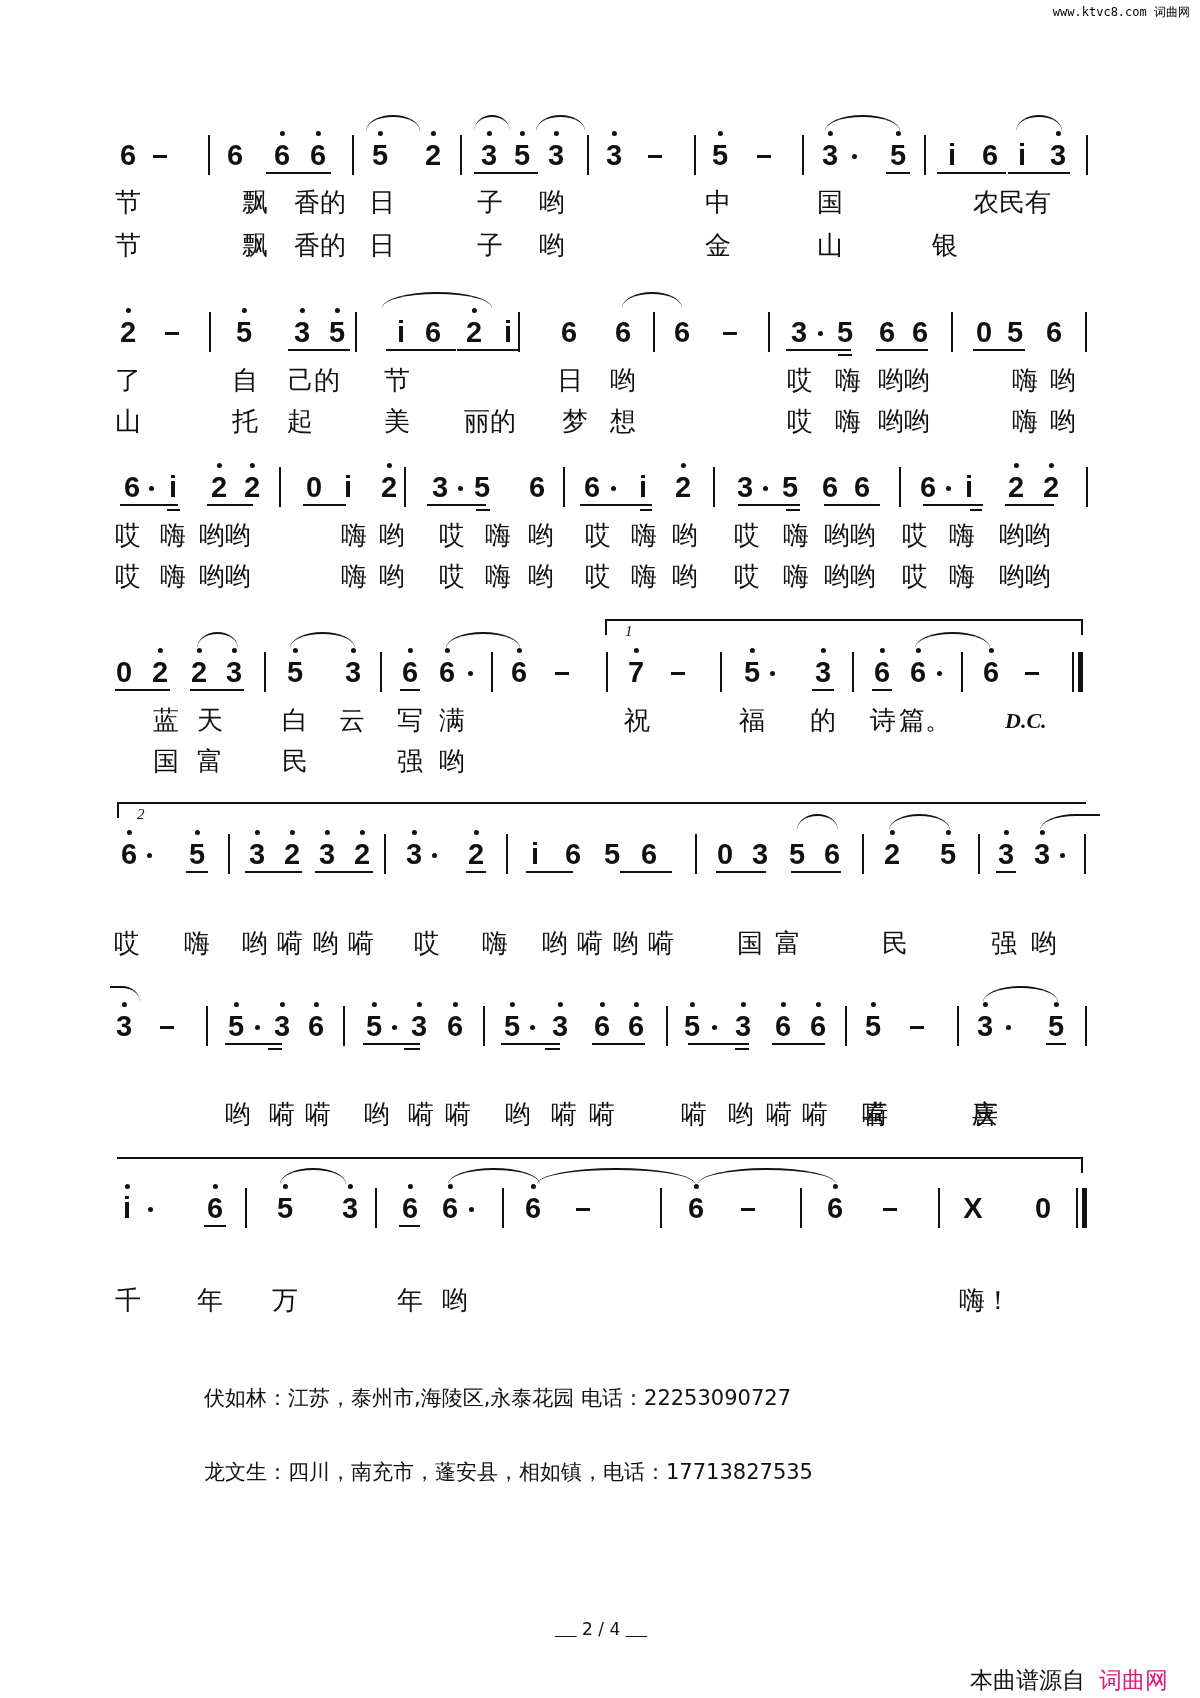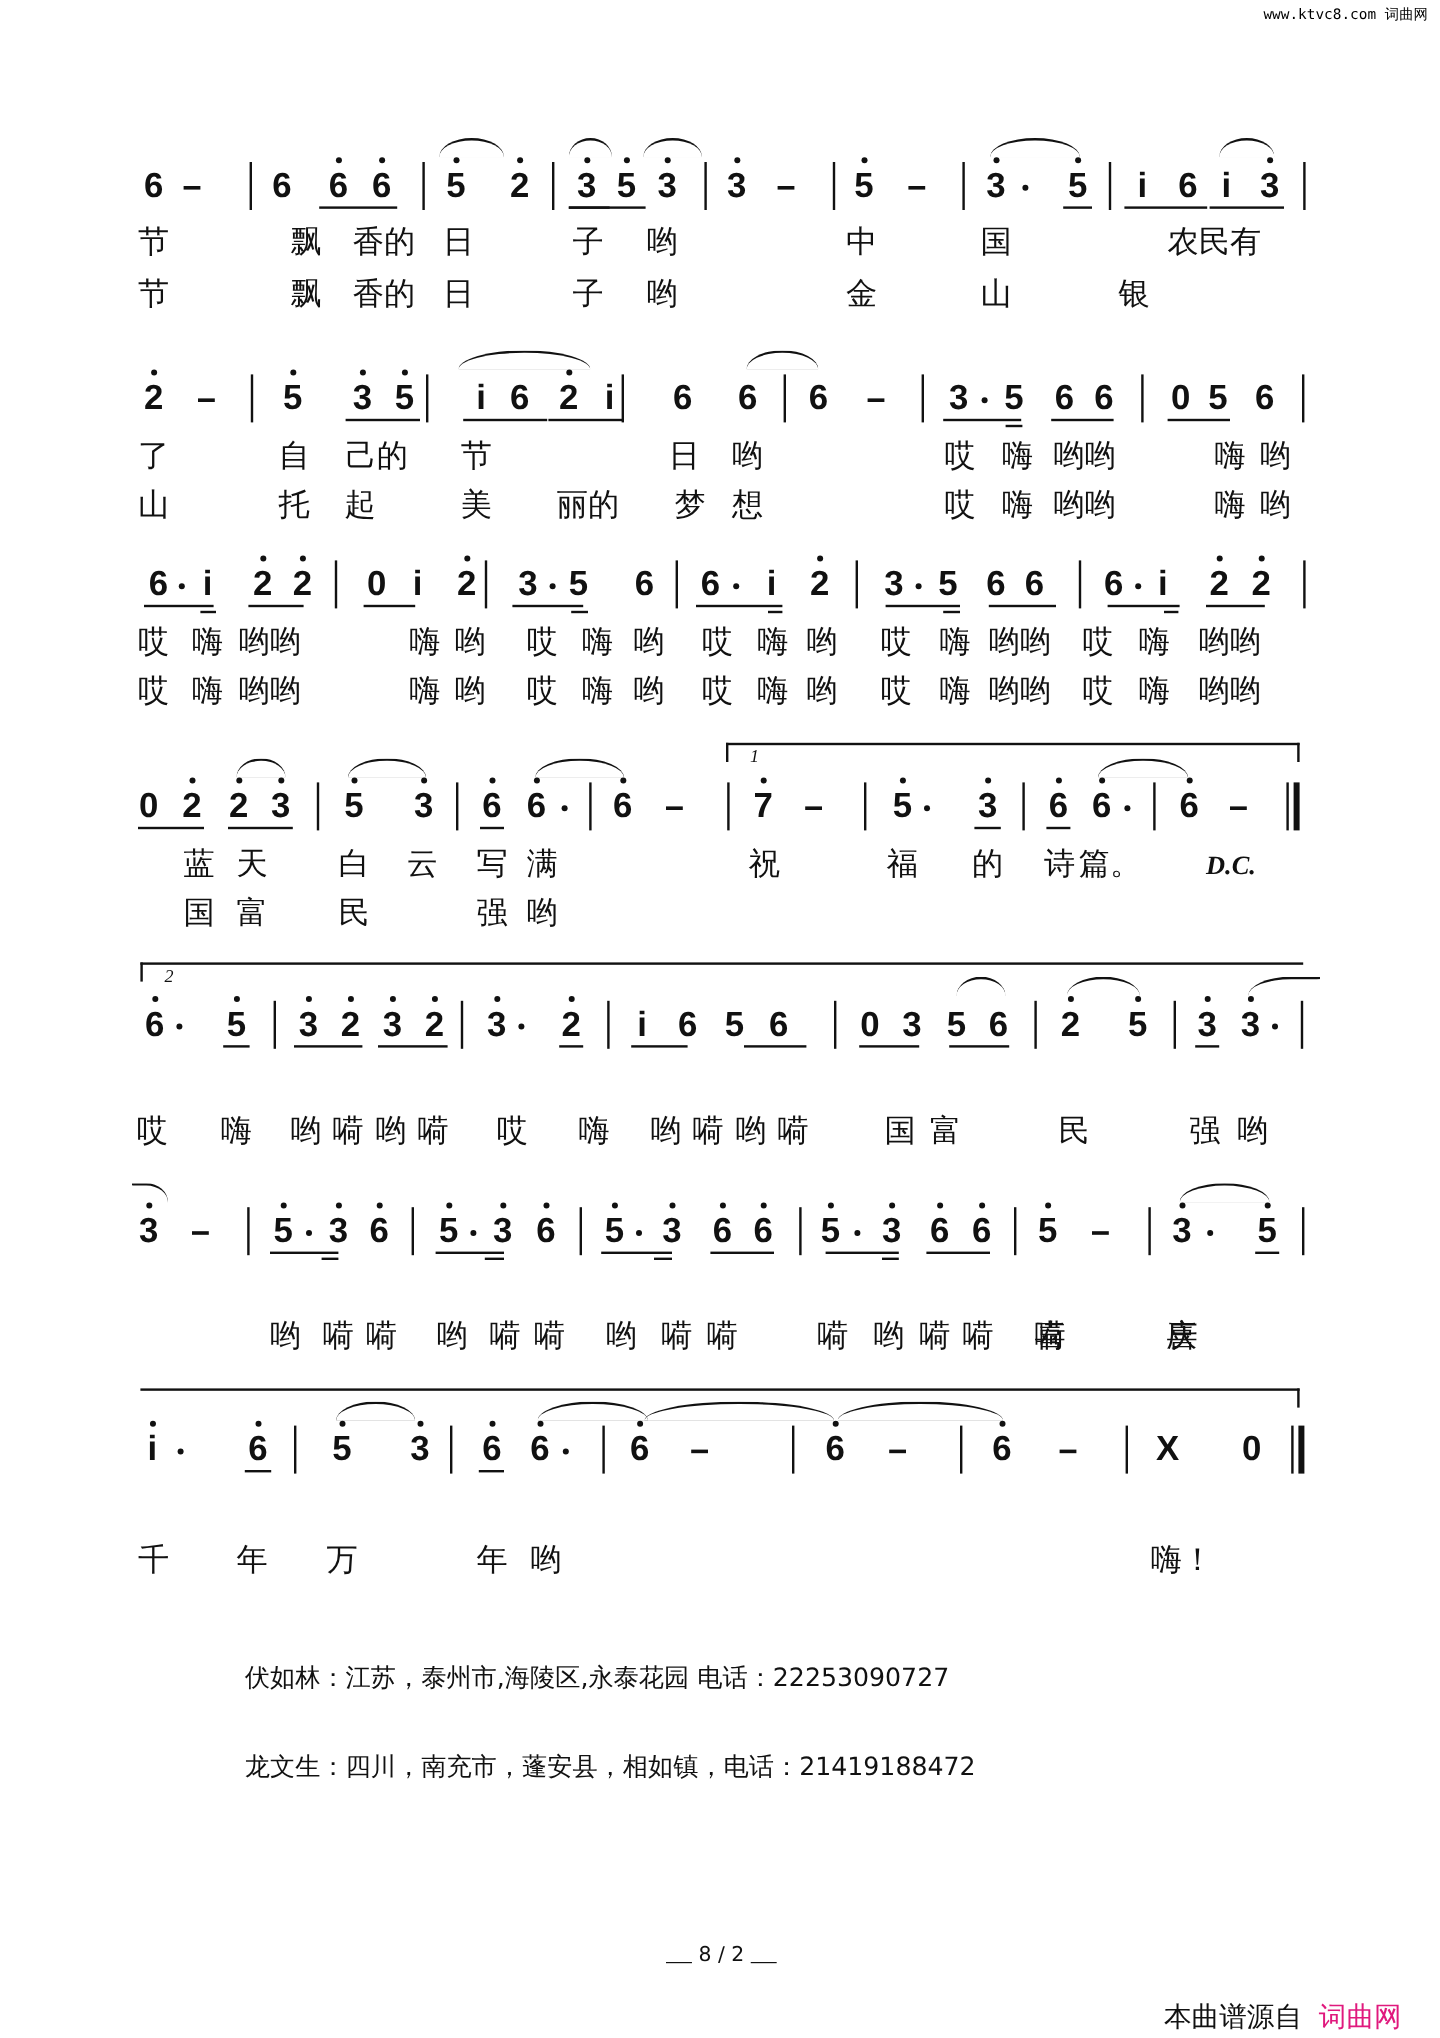--- a/index.html
+++ b/index.html
@@ -447,23 +447,23 @@
     <div class="slur" style="left:698px;width:138px;top:1168px;"></div>
     <div class="lyric" style="left:128px;top:1285px;">千</div>
     <div class="lyric" style="left:210px;top:1285px;">年</div>
     <div class="lyric" style="left:285px;top:1285px;">万</div>
     <div class="lyric" style="left:410px;top:1285px;">年</div>
     <div class="lyric" style="left:455px;top:1285px;">哟</div>
     <div class="lyric" style="left:985px;top:1285px;">嗨！</div>
   </div>
 
 <div class="credit" style="left:204px;top:1384px;">伏如林：江苏，泰州市,海陵区,永泰花园  电话：22253090727</div>
-<div class="credit" style="left:204px;top:1458px;">龙文生：四川，南充市，蓬安县，相如镇，电话：21419188472</div>
+<div class="credit" style="left:204px;top:1458px;">龙文生：四川，南充市，蓬安县，相如镇，电话：17713827535</div>
 
 <div class="pagenum" style="left:555px;top:1619px;">
   <span style="text-decoration:underline;">&nbsp;&nbsp;&nbsp;&nbsp;</span>
-  <span>8 / 2</span>
+  <span>2 / 4</span>
   <span style="text-decoration:underline;">&nbsp;&nbsp;&nbsp;&nbsp;</span>
 </div>
 
 <div class="source" style="left:970px;top:1665px;">
   <span>本曲谱源自</span><span class="brand">词曲网</span>
 </div>
 
 </body></html>

